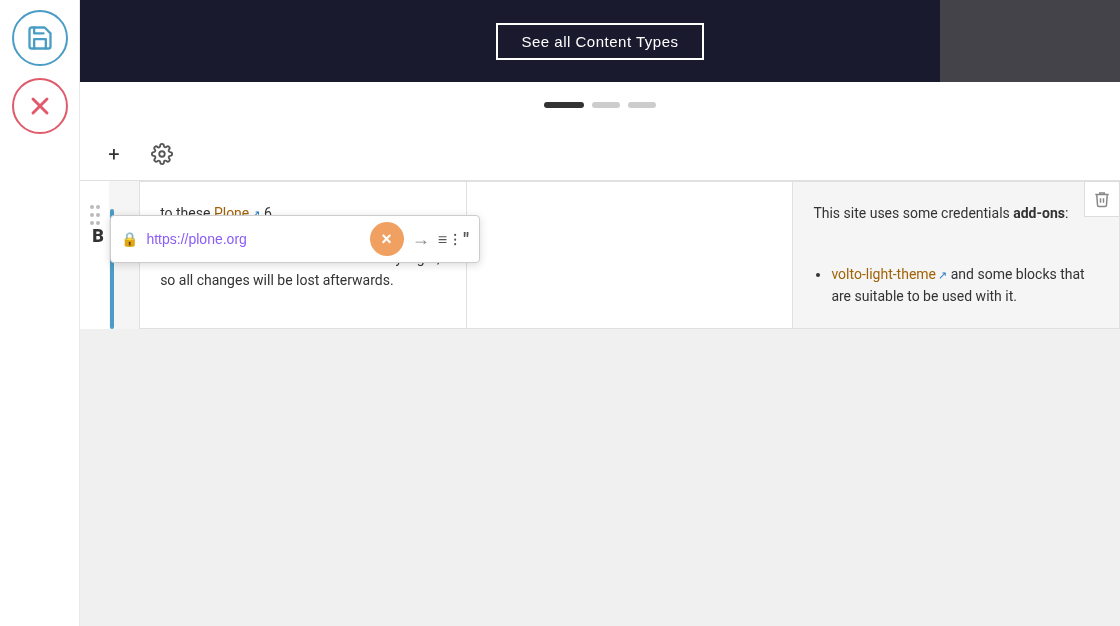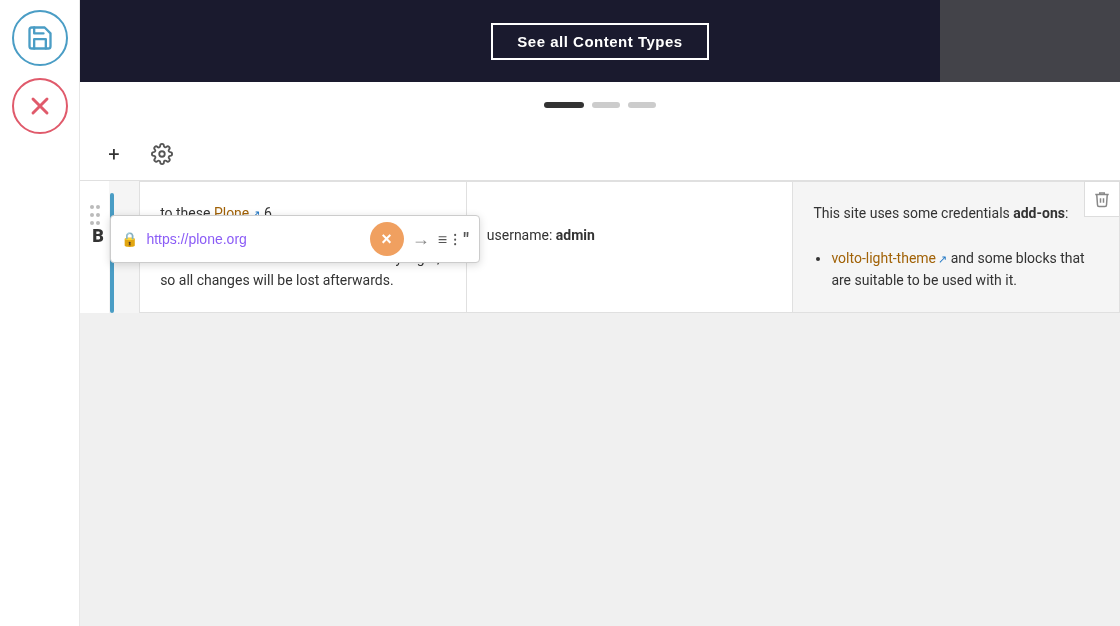--- a/index.html
+++ b/index.html
@@ -83,21 +83,21 @@
       height: 82px;
       background: #555;
       opacity: 0.7;
     }
 
     .see-all-btn {
       border: 2px solid #fff;
       color: #fff;
       background: transparent;
       padding: 8px 24px;
-      font-weight: 700;
+      font-weight: 400;
       font-size: 15px;
       cursor: pointer;
       letter-spacing: 0.5px;
     }
 
     
     .carousel-dots {
       display: flex;
       align-items: center;
       justify-content: center;
@@ -380,31 +380,28 @@
           <span>to these </span><a href="#">Plone</a><span class="external-link-icon">↗</span><span> 6.</span>
         </p>
         <br>
         <p>
           <strong>Disclaimer</strong><span>: This instance is reset every night, so all changes will be lost afterwards.</span>
         </p>
       </div>
 
       <div class="col-card">
         <br>
-        <p>
-          <span>username: </span><strong>admin</strong>
-        </p>
       </div>
 
       <div class="col-card col-card-gray">
         <p>
           <span>This site uses some credentials </span><strong>add-ons</strong><span>:</span>
         </p>
         <br>
-        <ul style="padding-left: 18px;">
+        <ul style="padding-left: 18px; margin-top: 16px;">
           <li>
             <a href="#">volto-light-theme</a><span class="external-link-icon">↗</span><span> and some blocks that are suitable to be used with it.</span>
           </li>
         </ul>
       </div>
     </div>
 
     <div class="blue-bar"></div>
 
     <div class="delete-btn">

